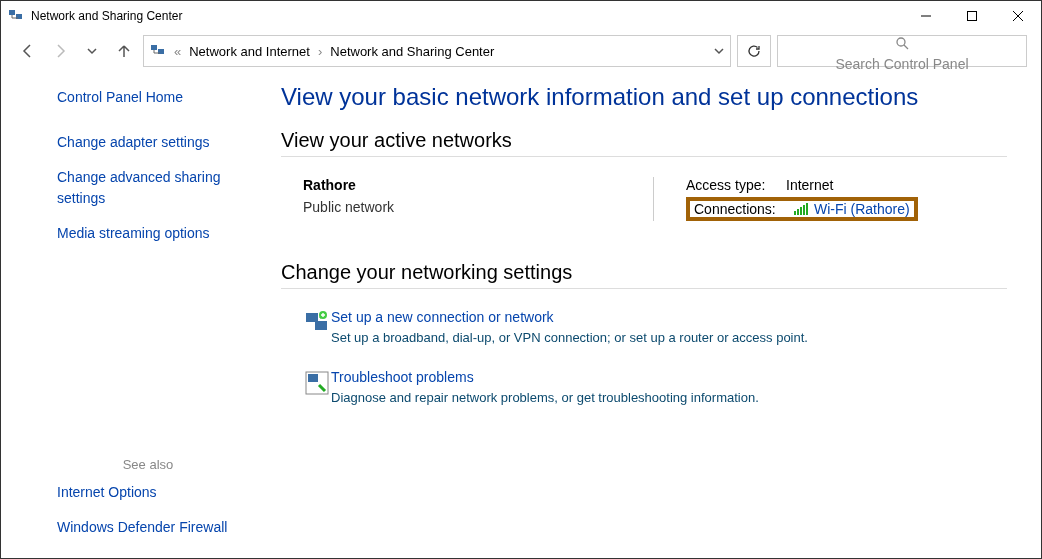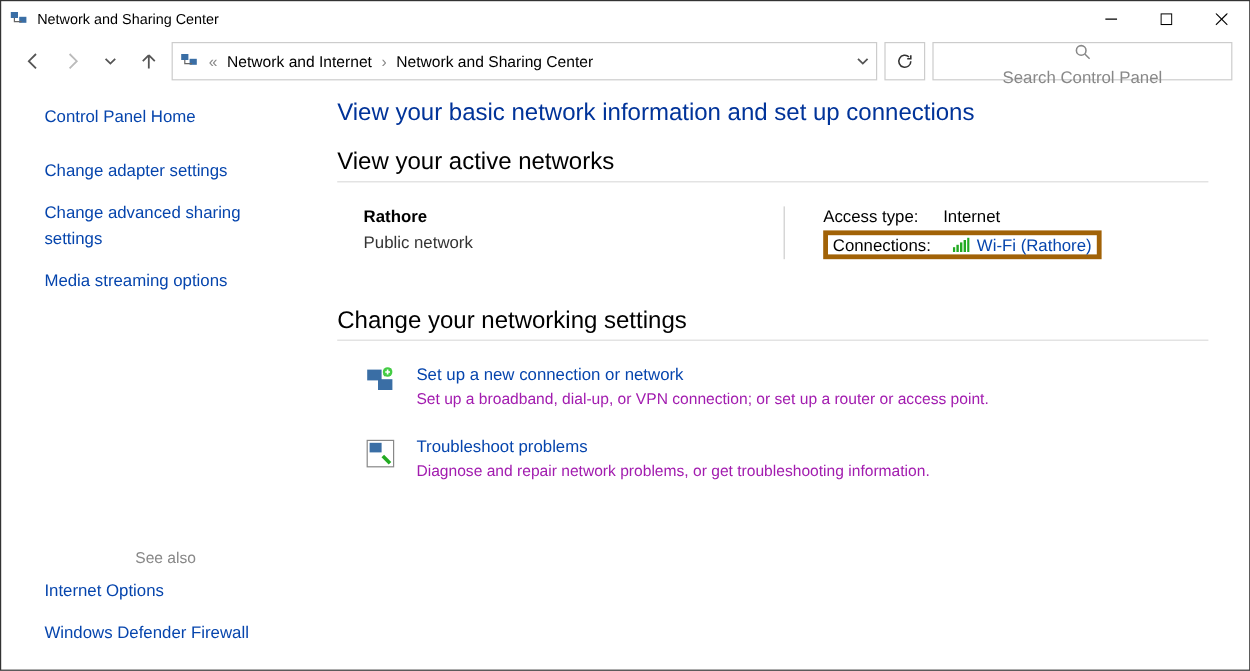--- a/index.html
+++ b/index.html
@@ -18,44 +18,44 @@
   .nav-arrow.disabled { color: #bbb; cursor: default; }
   .addressbar { flex: 1; display: flex; align-items: center; border: 1px solid #ccc; height: 32px; padding: 0 6px; gap: 8px; font-size: 13px; }
   .addressbar .crumb { color: #000; cursor: pointer; }
   .addressbar .sep { color: #888; }
   .addressbar .spacer { flex: 1; }
   .refresh-btn { width: 34px; height: 32px; border: 1px solid #ccc; display: flex; align-items: center; justify-content: center; cursor: pointer; }
   .searchbox { width: 250px; height: 32px; border: 1px solid #ccc; display: flex; align-items: center; gap: 6px; padding: 0 10px; font-size: 14px; color: #888; flex-direction: column; }
 
   
   .body { display: flex; height: calc(559px - 30px - 40px - 2px); }
-  .sidebar { width: 260px; padding: 16px 22px 16px 36px; display: flex; flex-direction: column; font-size: 14px; }
+  .sidebar { width: 260px; padding: 16px 22px 16px 56px; display: flex; flex-direction: column; font-size: 14px; }
   .sidebar-link { color: #0645ad; cursor: pointer; margin-bottom: 14px; line-height: 1.5; }
   .sidebar .seealso-label { color: #888; font-size: 13px; margin-bottom: 10px; text-align: center; }
   .sidebar-spacer { flex: 1; }
 
   .main { flex: 1; padding: 12px 34px 20px 20px; font-size: 14px; }
-  .page-heading { color: #003399; font-size: 20px; font-weight: 400; margin-bottom: 18px; }
+  .page-heading { color: #003399; font-size: 24px; font-weight: 400; margin-bottom: 18px; }
   .section-label { font-size: 20px; color: #000; border-bottom: 1px solid #ddd; padding-bottom: 4px; margin-bottom: 20px; }
   .active-net { display: flex; margin-bottom: 40px; padding: 0 22px; }
   .net-left { width: 350px; }
   .net-name { font-weight: 600; margin-bottom: 6px; }
   .net-type { color: #333; }
   .net-right { border-left: 1px solid #ccc; padding-left: 32px; }
   .info-row { display: flex; align-items: center; margin-bottom: 4px; }
   .info-label { width: 100px; }
   .conn-link { color: #0645ad; cursor: pointer; }
   .highlight-box { border: 4px solid #a16207; padding: 0 4px; display: inline-flex; align-items: center; }
   .wifi-icon { margin-right: 6px; display: inline-flex; }
 
   .settings-group { margin-top: 10px; }
-  .setting-item { display: flex; gap: 16px; margin: 14px 22px 24px; }
+  .setting-item { display: flex; margin: 14px 22px 24px; }
   .setting-icon { width: 28px; height: 28px; display: flex; align-items: center; justify-content: center; }
   .setting-text .link { color: #0645ad; cursor: pointer; display: block; margin-bottom: 4px; }
-  .setting-text .desc { color: #a21caf; font-size: 13px; }
+  .setting-text .desc { color: #0c4a6e; font-size: 13px; }
 
   svg { display: block; }
 </style>
 </head>
 <body>
 
 <div class="titlebar">
   <span class="app-icon">
     <svg width="16" height="16" viewBox="0 0 16 16">
         <rect x="1" y="2" width="6" height="5" fill="#3a6ea5"></rect>

